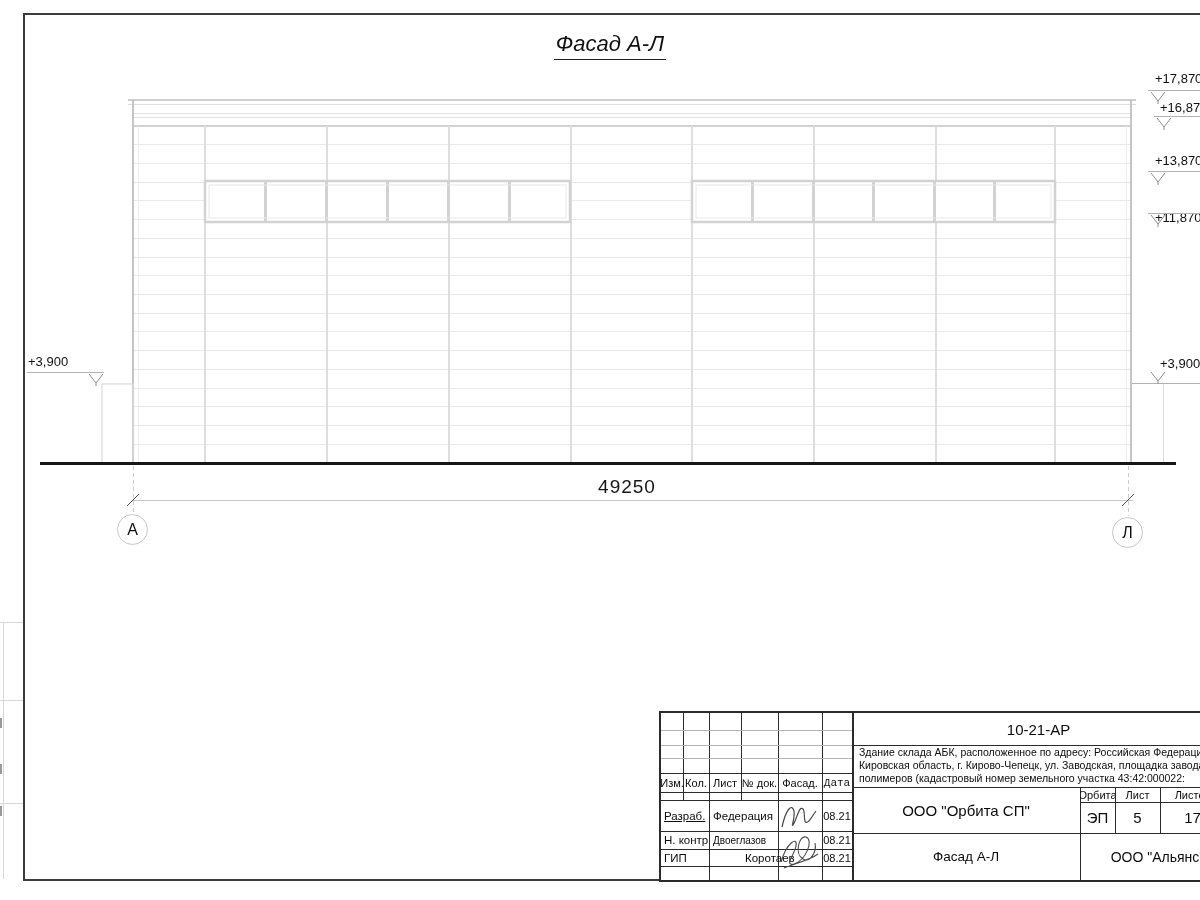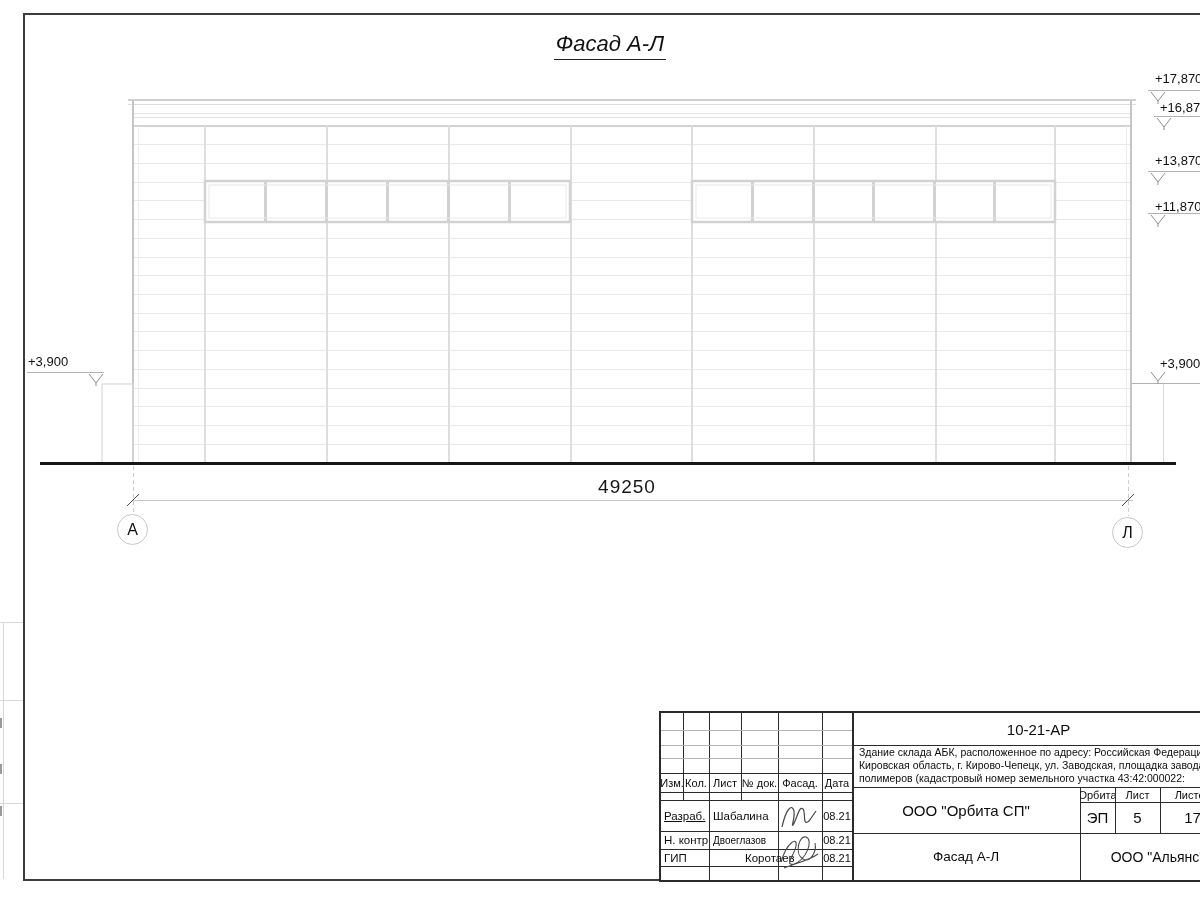--- a/index.html
+++ b/index.html
@@ -154,21 +154,21 @@
   </div>
   <div>
     <span class="elev-label" style="left:1155px;top:153px;">+13,870</span>
     <div class="shelf" style="left:1148px;top:171px;width:52px;"></div>
     <svg class="vmark" style="left:1150px;top:172px;" width="16" height="13" viewBox="0 0 16 13">
         <polyline points="1,1 8,10 15,1" fill="none" stroke="#8f8f8f" stroke-width="1"></polyline>
         <line x1="8" y1="10" x2="8" y2="13" stroke="#8f8f8f" stroke-width="1"></line>
       </svg>
   </div>
   <div>
-    <span class="elev-label" style="left:1155px;top:199px;">+11,870</span>
+    <span class="elev-label" style="left:1155px;top:210px;">+11,870</span>
     <div class="shelf" style="left:1148px;top:213px;width:52px;"></div>
     <svg class="vmark" style="left:1150px;top:214px;" width="16" height="13" viewBox="0 0 16 13">
         <polyline points="1,1 8,10 15,1" fill="none" stroke="#8f8f8f" stroke-width="1"></polyline>
         <line x1="8" y1="10" x2="8" y2="13" stroke="#8f8f8f" stroke-width="1"></line>
       </svg>
   </div>
   <div>
     <span class="elev-label" style="left:1160px;top:356px;">+3,900</span>
     <div class="shelf" style="left:1132px;top:383px;width:68px;"></div>
     <svg class="vmark" style="left:1150px;top:371px;" width="16" height="13" viewBox="0 0 16 13">
@@ -228,24 +228,24 @@
       <div style="white-space:nowrap;">Здание склада АБК, расположенное по адресу: Российская Федерация,</div>
       <div style="white-space:nowrap;">Кировская область, г. Кирово-Чепецк, ул. Заводская, площадка завода</div>
       <div style="white-space:nowrap;">полимеров (кадастровый номер земельного участка 43:42:000022:</div>
     </div>
 
     <div class="tb-cell" style="left:0;top:60px;width:22px;height:19px;">Изм.</div>
     <div class="tb-cell" style="left:22px;top:60px;width:26px;height:19px;text-align:right;">Кол.</div>
     <div class="tb-cell" style="left:48px;top:60px;width:32px;height:19px;">Лист</div>
     <div class="tb-cell" style="left:80px;top:60px;width:37px;height:19px;">№ док.</div>
     <div class="tb-cell" style="left:117px;top:60px;width:44px;height:19px;">Фасад.</div>
-    <div class="tb-cell" style="left:161px;top:60px;width:30px;height:19px;">Дата</div>
+    <div class="tb-cell" style="left:161px;top:60px;width:30px;height:19px;font-family:Liberation Mono, monospace;">Дата</div>
 
     <div class="tb-cell leftpad" style="left:3px;top:87px;width:45px;height:31px;font-size:11.5px;text-decoration:underline;">Разраб.</div>
-    <div class="tb-cell leftpad" style="left:52px;top:87px;width:64px;height:31px;font-size:11.5px;">Шабалина</div>
+    <div class="tb-cell leftpad" style="left:52px;top:87px;width:64px;height:31px;font-size:11.5px;">Федерация</div>
     <div class="tb-cell" style="left:161px;top:87px;width:30px;height:31px;">08.21</div>
 
     <div class="tb-cell leftpad" style="left:3px;top:118px;width:45px;height:18px;font-size:11.5px;">Н. контр.</div>
     <div class="tb-cell leftpad" style="left:52px;top:118px;width:64px;height:18px;font-size:10px;">Двоеглазов</div>
     <div class="tb-cell" style="left:161px;top:118px;width:30px;height:18px;">08.21</div>
 
     <div class="tb-cell leftpad" style="left:3px;top:136px;width:45px;height:17px;font-size:11.5px;">ГИП</div>
     <div class="tb-cell leftpad" style="left:52px;top:136px;width:64px;height:17px;font-size:11.5px;margin-left:32px;">Коротаев</div>
     <div class="tb-cell" style="left:161px;top:136px;width:30px;height:17px;">08.21</div>
 

